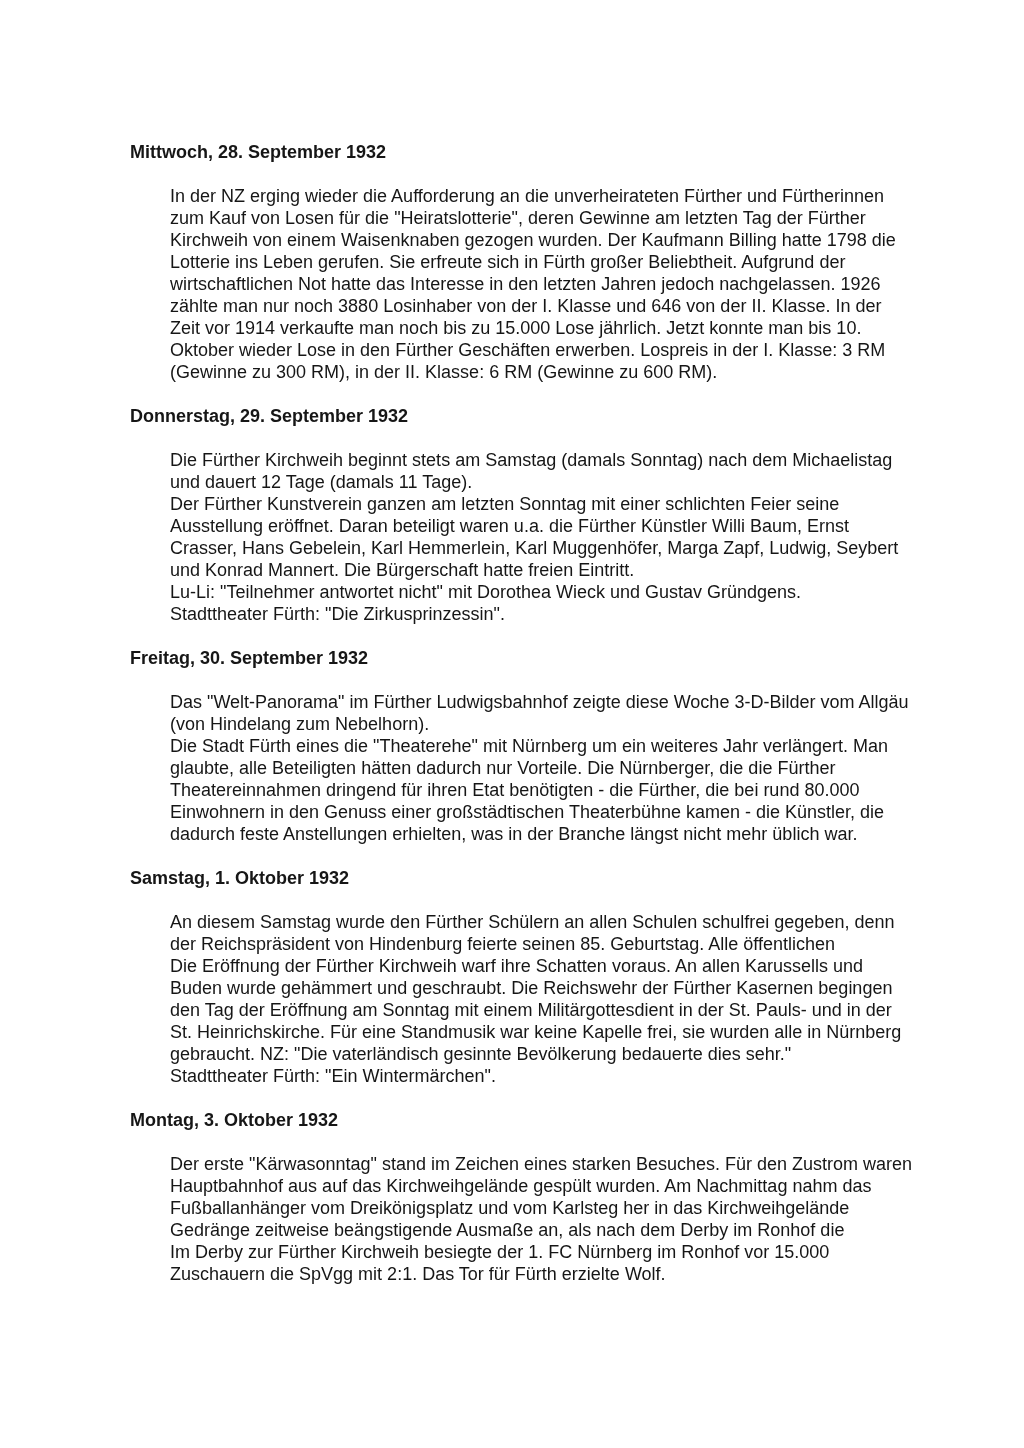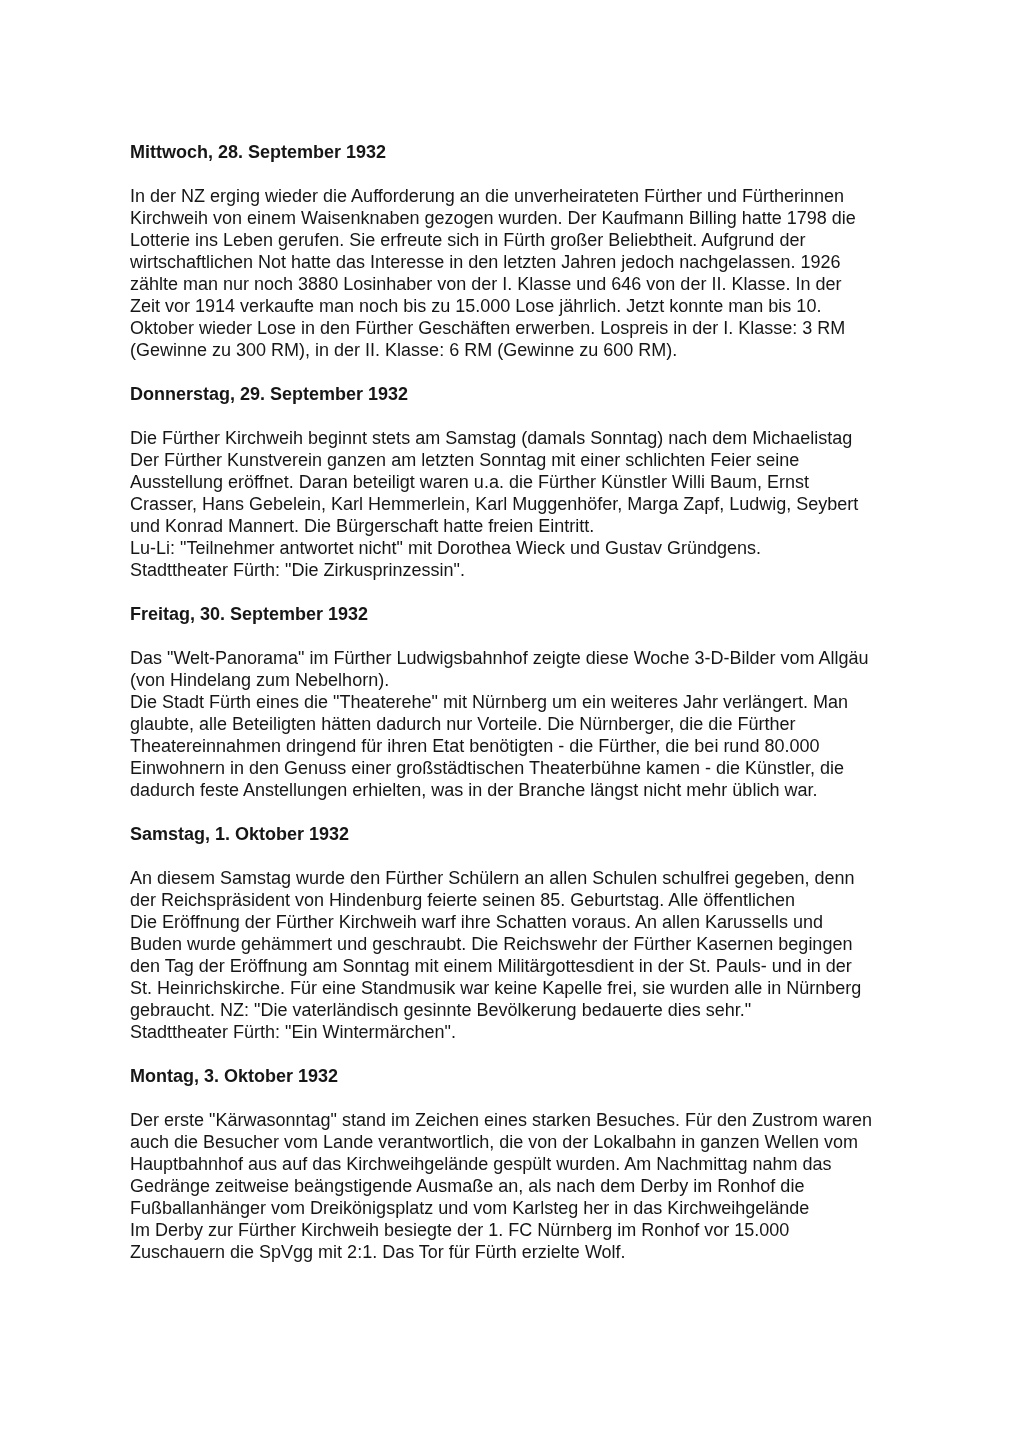--- a/index.html
+++ b/index.html
@@ -37,45 +37,48 @@
     font-weight: bold;
     margin: 0 0 22px 0;
     line-height: 22px;
     white-space: nowrap;
   }
   .paragraph {
     margin: 0;
   }
   .line {
     white-space: nowrap;
+    margin-left: 40px;
   }
 </style>
 </head>
 <body>
 
 <main class="page">
   <div class="content">
   <section class="diary-section">
     <h2 class="heading">Mittwoch, 28. September 1932</h2>
     <div class="paragraph">
           <div class="line">In der NZ erging wieder die Aufforderung an die unverheirateten Fürther und Fürtherinnen</div>
+          <div class="line">zum Kauf von Losen für die "Heiratslotterie", deren Gewinne am letzten Tag der Fürther</div>
           <div class="line">Kirchweih von einem Waisenknaben gezogen wurden. Der Kaufmann Billing hatte 1798 die</div>
           <div class="line">Lotterie ins Leben gerufen. Sie erfreute sich in Fürth großer Beliebtheit. Aufgrund der</div>
           <div class="line">wirtschaftlichen Not hatte das Interesse in den letzten Jahren jedoch nachgelassen. 1926</div>
           <div class="line">zählte man nur noch 3880 Losinhaber von der I. Klasse und 646 von der II. Klasse. In der</div>
           <div class="line">Zeit vor 1914 verkaufte man noch bis zu 15.000 Lose jährlich. Jetzt konnte man bis 10.</div>
           <div class="line">Oktober wieder Lose in den Fürther Geschäften erwerben. Lospreis in der I. Klasse: 3 RM</div>
           <div class="line">(Gewinne zu 300 RM), in der II. Klasse: 6 RM (Gewinne zu 600 RM).</div>
         </div>
   </section>
 
   <section class="diary-section">
     <h2 class="heading">Donnerstag, 29. September 1932</h2>
     <div class="paragraph">
           <div class="line">Die Fürther Kirchweih beginnt stets am Samstag (damals Sonntag) nach dem Michaelistag</div>
+          <div class="line">und dauert 12 Tage (damals 11 Tage).</div>
           <div class="line">Der Fürther Kunstverein ganzen am letzten Sonntag mit einer schlichten Feier seine</div>
           <div class="line">Ausstellung eröffnet. Daran beteiligt waren u.a. die Fürther Künstler Willi Baum, Ernst</div>
           <div class="line">Crasser, Hans Gebelein, Karl Hemmerlein, Karl Muggenhöfer, Marga Zapf, Ludwig, Seybert</div>
           <div class="line">und Konrad Mannert. Die Bürgerschaft hatte freien Eintritt.</div>
           <div class="line">Lu-Li: "Teilnehmer antwortet nicht" mit Dorothea Wieck und Gustav Gründgens.</div>
           <div class="line">Stadttheater Fürth: "Die Zirkusprinzessin".</div>
         </div>
   </section>
 
   <section class="diary-section">
@@ -102,22 +105,21 @@
           <div class="line">St. Heinrichskirche. Für eine Standmusik war keine Kapelle frei, sie wurden alle in Nürnberg</div>
           <div class="line">gebraucht. NZ: "Die vaterländisch gesinnte Bevölkerung bedauerte dies sehr."</div>
           <div class="line">Stadttheater Fürth: "Ein Wintermärchen".</div>
         </div>
   </section>
 
   <section class="diary-section">
     <h2 class="heading">Montag, 3. Oktober 1932</h2>
     <div class="paragraph">
           <div class="line">Der erste "Kärwasonntag" stand im Zeichen eines starken Besuches. Für den Zustrom waren</div>
-          <div class="line">auch die Besucher vom Lande verantwortlich, die von der Lokalbahn in ganzen Wellen vom</div>
           <div class="line">Hauptbahnhof aus auf das Kirchweihgelände gespült wurden. Am Nachmittag nahm das</div>
+          <div class="line">Fußballanhänger vom Dreikönigsplatz und vom Karlsteg her in das Kirchweihgelände</div>
           <div class="line">Gedränge zeitweise beängstigende Ausmaße an, als nach dem Derby im Ronhof die</div>
-          <div class="line">Fußballanhänger vom Dreikönigsplatz und vom Karlsteg her in das Kirchweihgelände</div>
           <div class="line">Im Derby zur Fürther Kirchweih besiegte der 1. FC Nürnberg im Ronhof vor 15.000</div>
           <div class="line">Zuschauern die SpVgg mit 2:1. Das Tor für Fürth erzielte Wolf.</div>
         </div>
   </section>
 </div>
 </main>
 
 </body></html>

